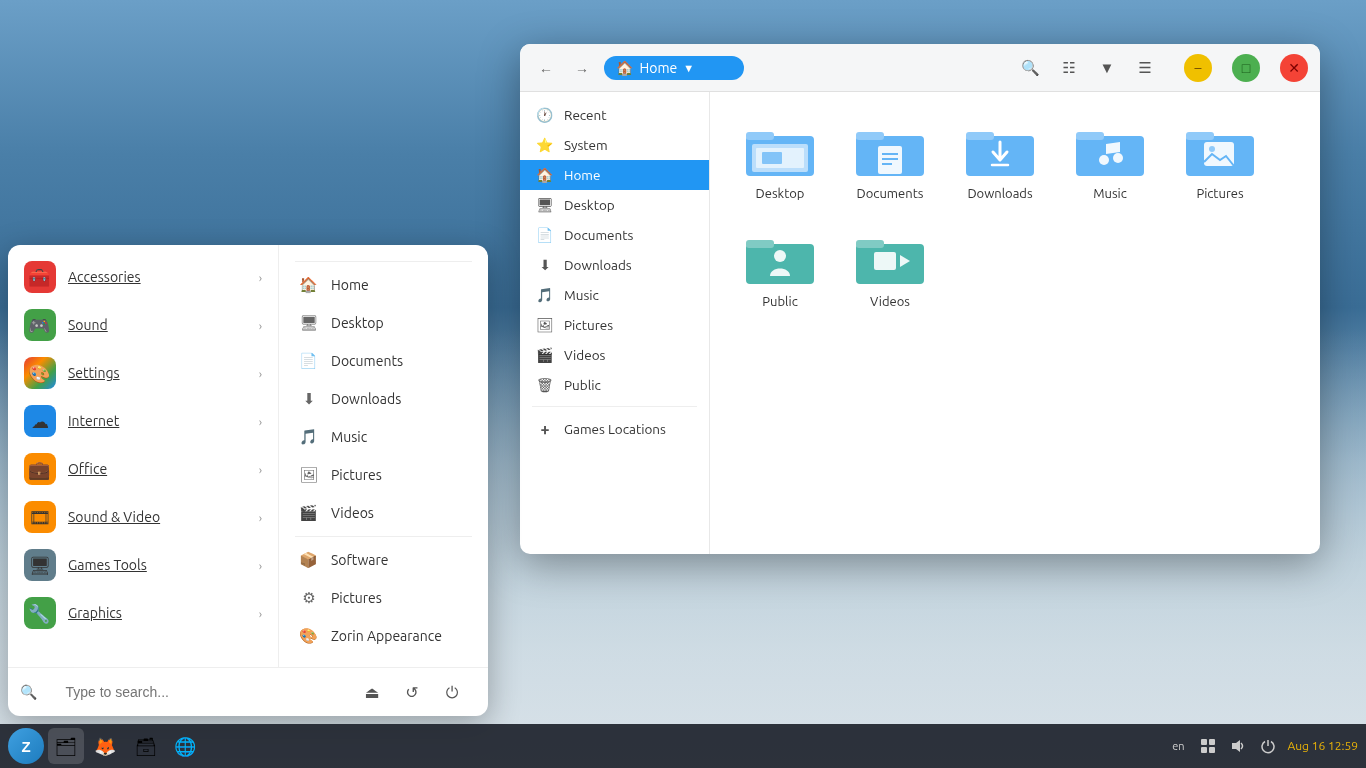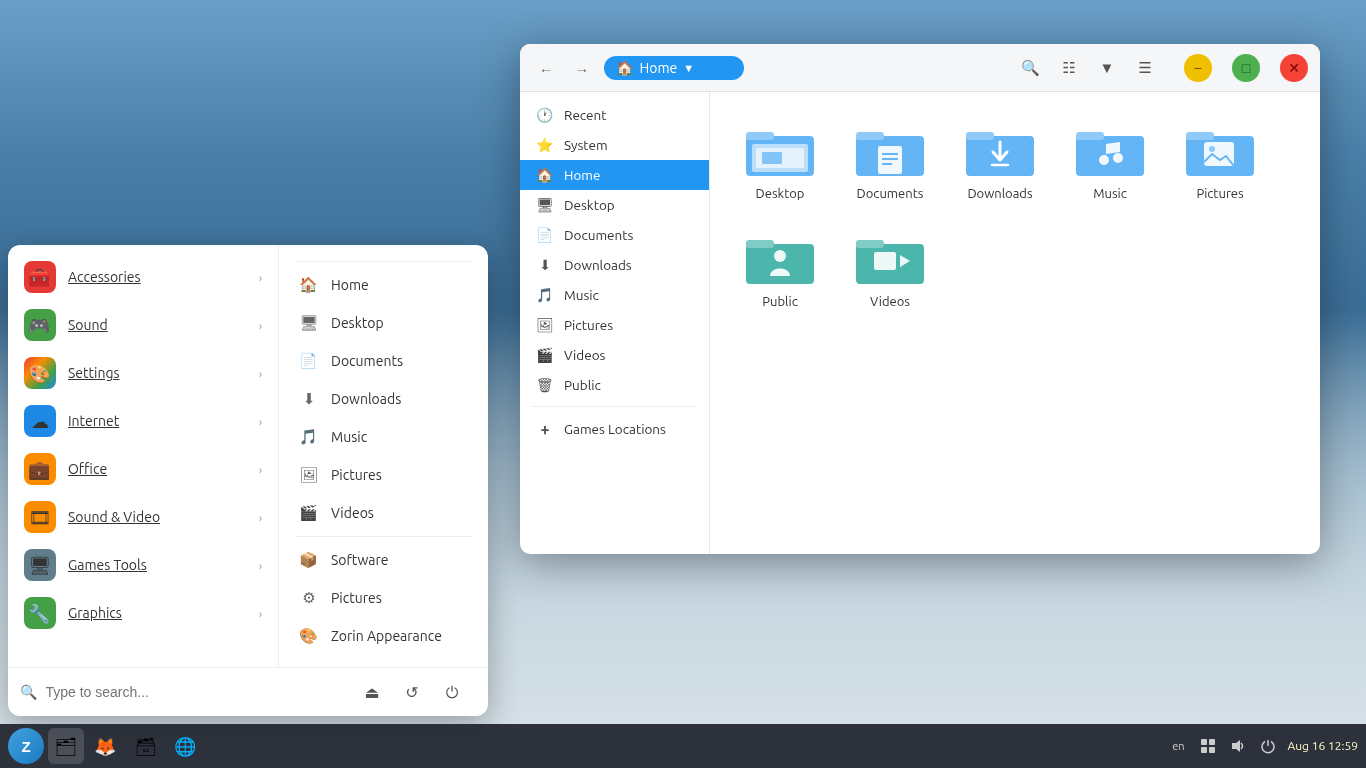--- a/index.html
+++ b/index.html
@@ -70,21 +70,21 @@
       height: 22px;
       display: flex;
       align-items: center;
       justify-content: center;
       cursor: pointer;
       color: #ccc;
       font-size: 14px;
       text-align: center;
     }
     .taskbar-datetime {
-      color: #fef9c3;
+      color: #eab308;
       font-size: 12px;
       text-align: right;
       line-height: 1.4;
     }
 
     
     .app-menu {
       position: absolute;
       left: 8px;
       bottom: 52px;
@@ -647,21 +647,21 @@
       <div class="menu-item">
         <span class="menu-item-icon">🎨</span>
         <span>Zorin Appearance</span>
       </div>
     </div>
   </div>
 
   <div style="display:flex;align-items:center;border-top:1px solid #eee;padding:8px 12px;gap:8px;">
     <div class="app-menu-search" style="flex:1;border-top:none;padding:0;">
       <span class="app-menu-search-icon">🔍</span>
-      <input type="text" placeholder="Type to search..." style="flex: 1 1 0%; border: none; outline: none; font-size: 14px; color: #14532d; background: transparent;">
+      <input type="text" placeholder="Type to search..." style="flex: 1 1 0%; border: none; outline: none; font-size: 14px; color: #14532d; background: transparent; margin-left: 20px;">
     </div>
     <div class="app-menu-actions">
       <div class="app-menu-action-btn" title="Log out" style="font-size:16px;">⏏</div>
       <div class="app-menu-action-btn" title="Refresh" style="font-size:16px;">↺</div>
       <div class="app-menu-action-btn" title="Power off" style="font-size:16px;">⏻</div>
     </div>
   </div>
 </div>
 
 <div class="taskbar">

